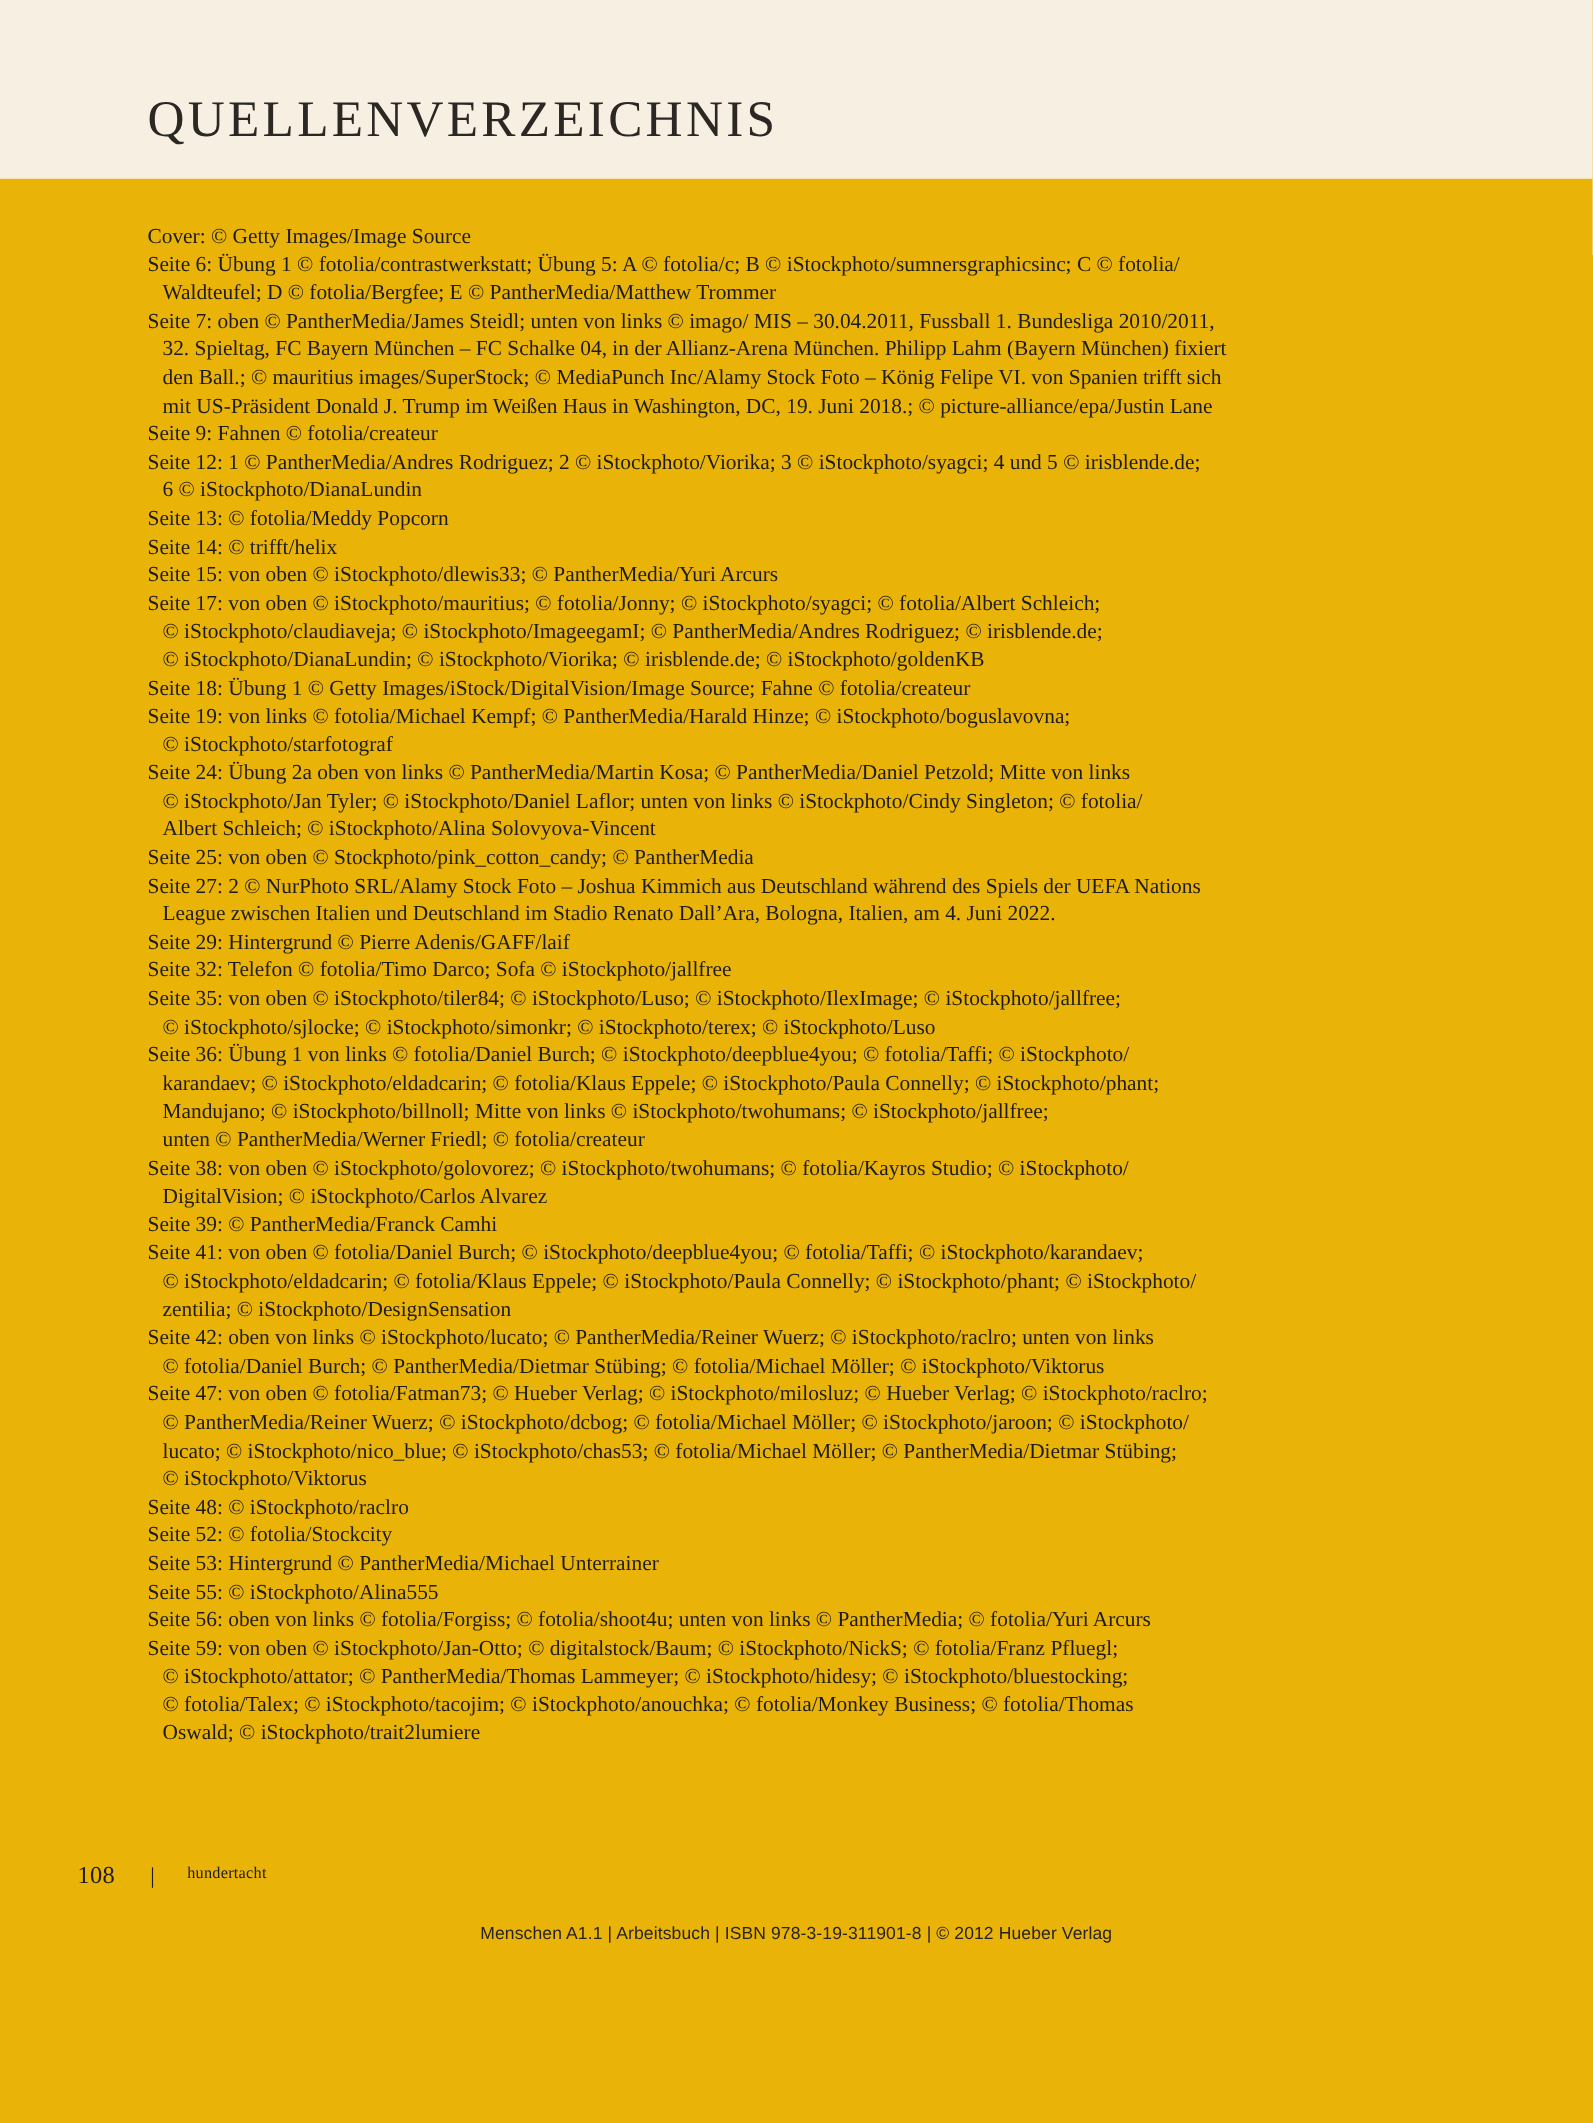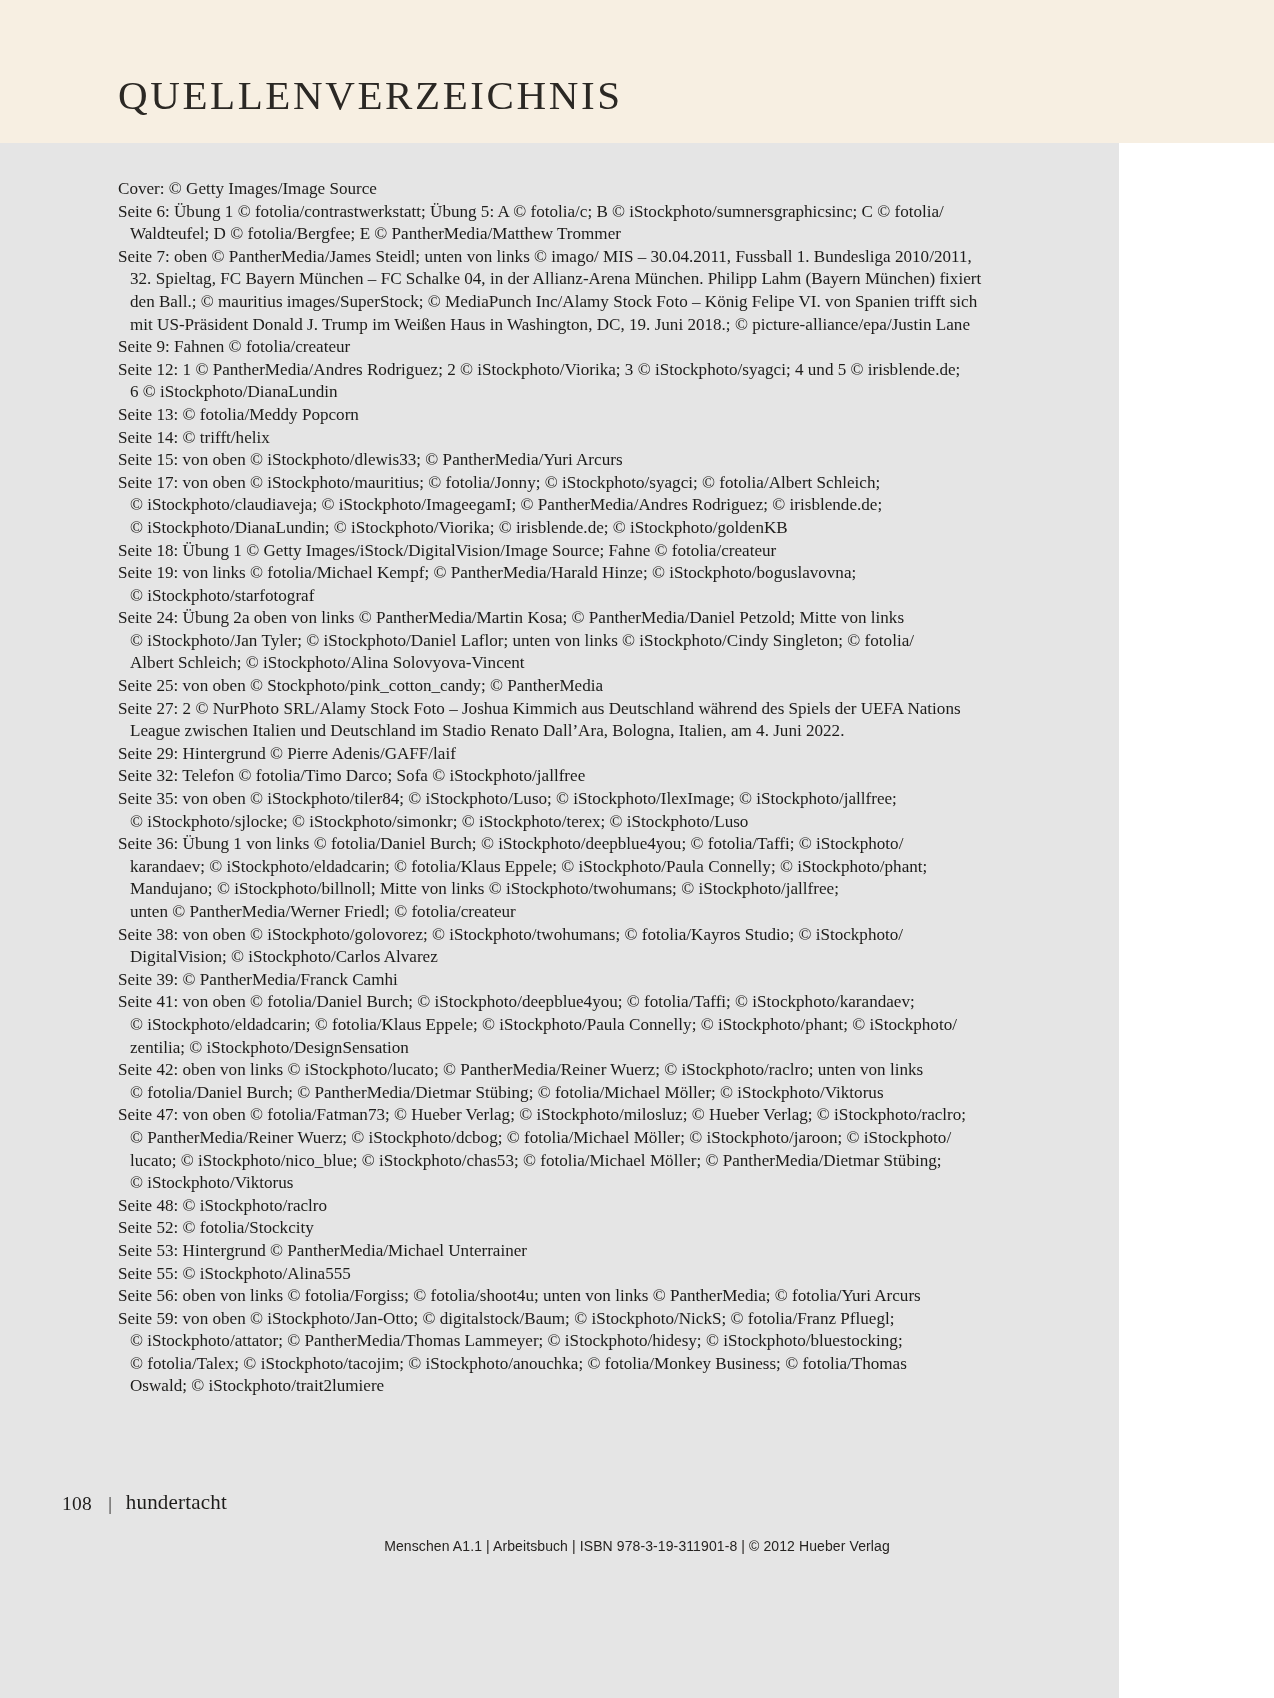--- a/index.html
+++ b/index.html
@@ -11,23 +11,23 @@
   body {
     width: 1274px;
     height: 1698px;
     position: relative;
     font-family: "Liberation Serif", "DejaVu Serif", serif;
     color: #1d1c1a;
     overflow: hidden;
   }
   .page {
     position: relative;
-    width: 1119px;
+    width: 1274px;
     height: 1698px;
-    background: #e5e5e5;
+    background: #eab308;
   }
   
   .header-band {
     position: absolute;
     left: 0;
     top: 0;
     width: 1274px;
     height: 143px;
     background: #f7efe2;
   }
@@ -71,38 +71,38 @@
     position: absolute;
     left: 62px;
     top: 1490px;
     width: 1150px;
   }
   .folio {
     position: absolute;
     left: 0;
     top: 0;
     display: flex;
-    align-items: flex-end;
-    gap: 0;
+    align-items: flex-start;
+    gap: 12px;
     font-size: 19px;
     color: #1d1c1a;
   }
   .folio .num {
     font-family: "Liberation Serif", "DejaVu Serif", serif;
     font-size: 19.5px;
     letter-spacing: 0.3px;
   }
   .folio .sep {
     font-size: 18px;
     padding: 0 14px 0 16px;
     color: #1d1c1a;
   }
   .folio .word {
     font-family: "Liberation Serif", "DejaVu Serif", serif;
-    font-size: 21px;
+    font-size: 13px;
     letter-spacing: 0.2px;
   }
   .imprint {
     position: absolute;
     left: 0;
     top: 48px;
     width: 1150px;
     text-align: center;
     font-family: "Liberation Sans", "DejaVu Sans", sans-serif;
     font-size: 14px;

